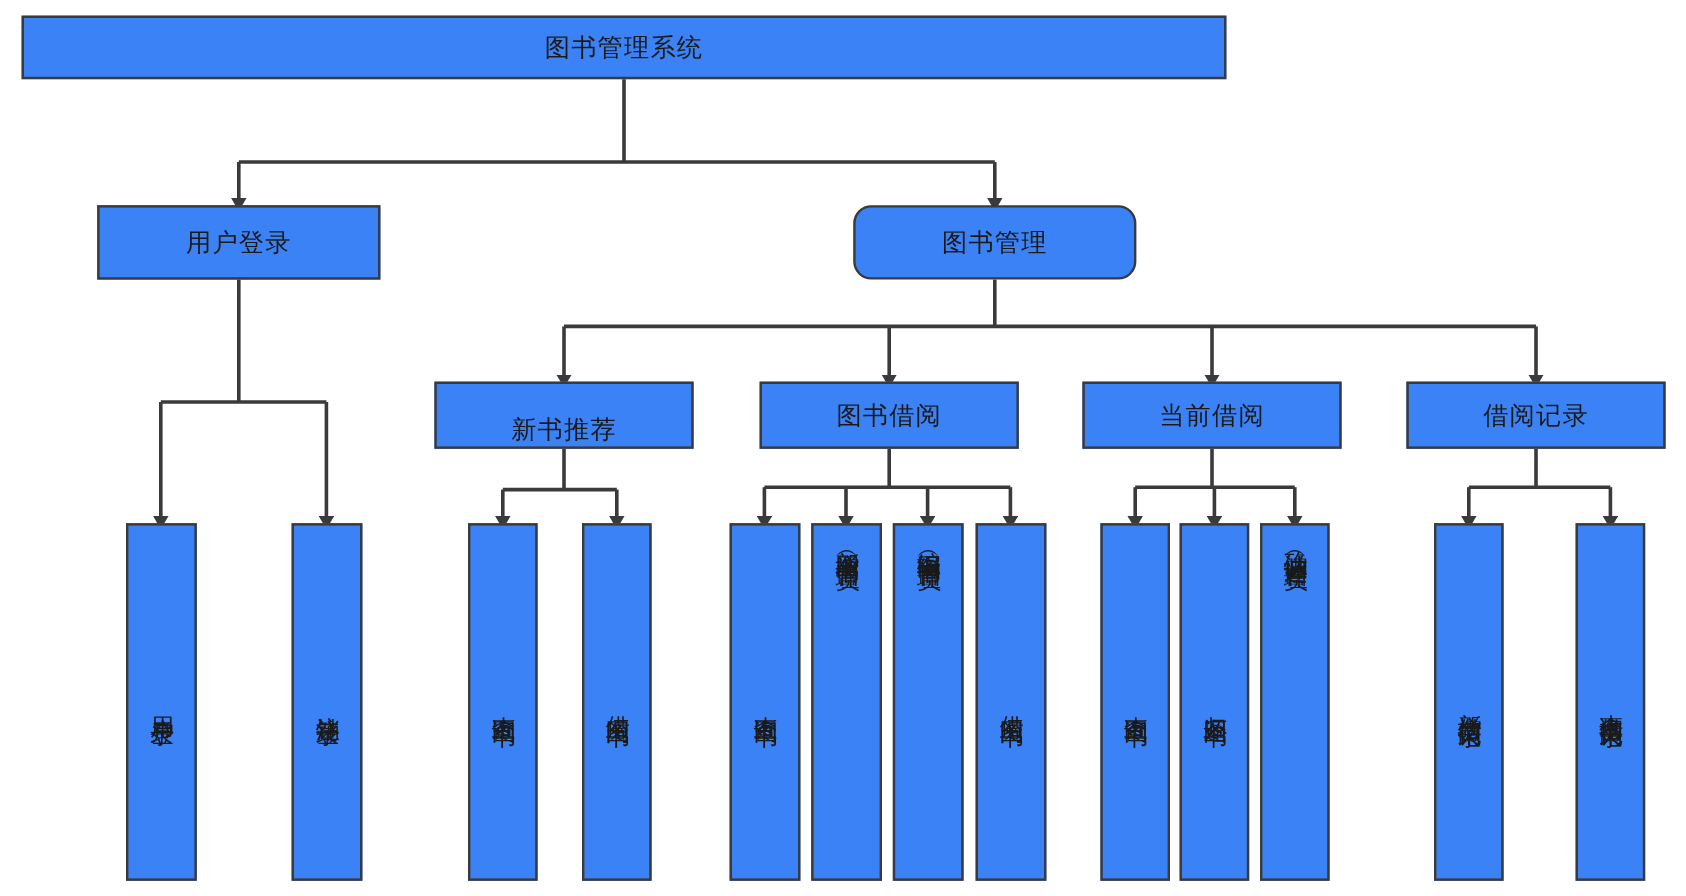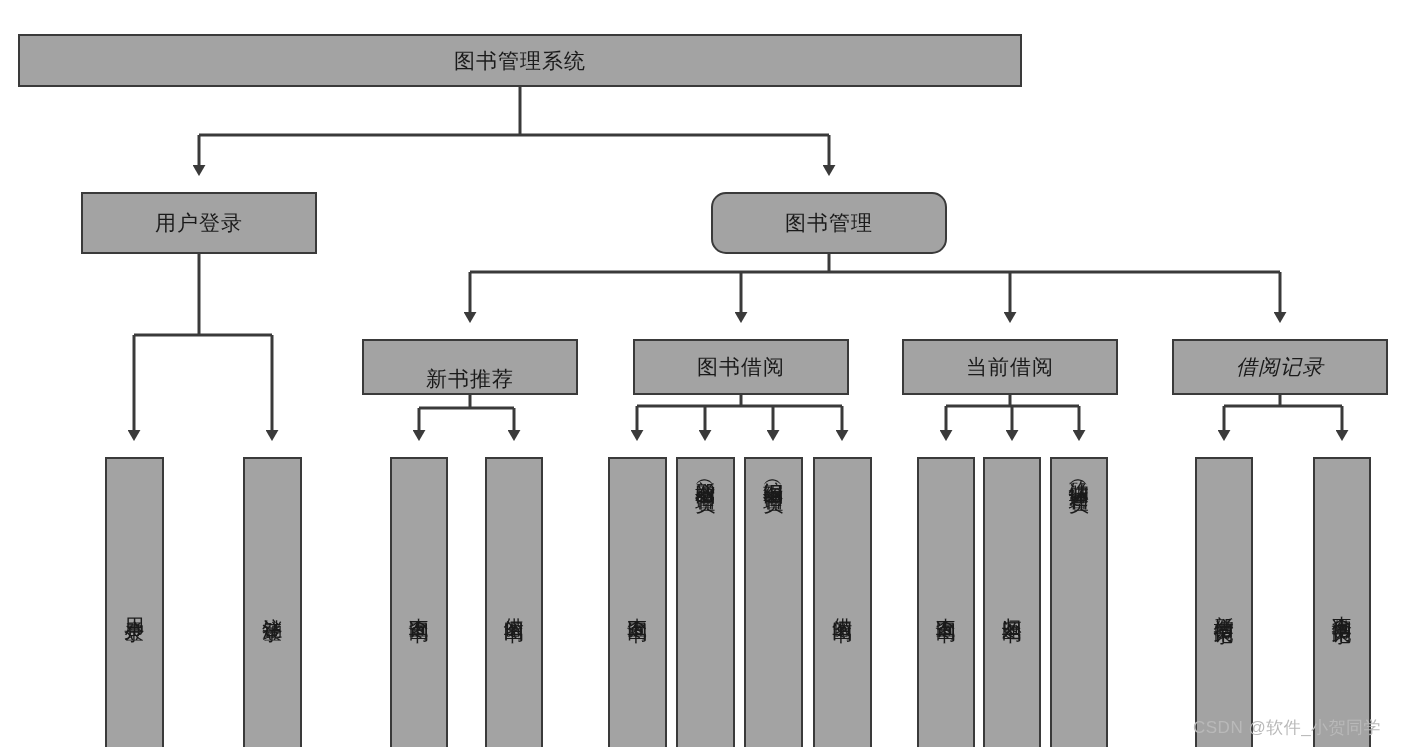--- a/index.html
+++ b/index.html
@@ -21,26 +21,25 @@
     position: absolute;
     left: 0;
     top: 0;
     width: 1405px;
     height: 747px;
   }
   .node {
     position: absolute;
     box-sizing: border-box;
     border: 2.5px solid #3a3a3a;
-    background: #a3a3a3;
+    background: #3b82f6;
     display: flex;
     align-items: center;
     justify-content: center;
     color: #1a1a1a;
-    margin-top: 21px;
   }
   .node.horiz {
     font-size: 21px;
     letter-spacing: 1px;
   }
   .node.vert {
     font-size: 20px;
     letter-spacing: 2px;
     align-items: flex-start;
     padding-top: 6px;
@@ -133,21 +132,21 @@
       </div>
       <div class="node horiz" style="left: 362px; top: 318px; width: 216px; height: 56px; align-items: flex-end;">
         <span>新书推荐</span>
       </div>
       <div class="node horiz" style="left: 633px; top: 318px; width: 216px; height: 56px;">
         <span>图书借阅</span>
       </div>
       <div class="node horiz" style="left: 902px; top: 318px; width: 216px; height: 56px;">
         <span>当前借阅</span>
       </div>
-      <div class="node horiz" style="left: 1172px; top: 318px; width: 216px; height: 56px; font-style: italic;">
+      <div class="node horiz" style="left: 1172px; top: 318px; width: 216px; height: 56px;">
         <span>借阅记录</span>
       </div>
       <div class="node vert centered" style="left: 105px; top: 436px; width: 59px; height: 298px;">
         <span class="vtext">用户登录</span>
       </div>
       <div class="node vert centered" style="left: 243px; top: 436px; width: 59px; height: 298px;">
         <span class="vtext">注销登录</span>
       </div>
       <div class="node vert centered" style="left: 390px; top: 436px; width: 58px; height: 298px;">
         <span class="vtext">查询图书</span>
@@ -177,15 +176,14 @@
         <span class="vtext">确认归还（管理员）</span>
       </div>
       <div class="node vert centered" style="left: 1195px; top: 436px; width: 58px; height: 298px;">
         <span class="vtext">新增借阅记录</span>
       </div>
       <div class="node vert centered" style="left: 1313px; top: 436px; width: 58px; height: 298px;">
         <span class="vtext">查询借阅记录</span>
       </div>
     </div>
 
-  <div class="watermark" style="left: 1193px; top: 716px;">CSDN @软件_小贺同学</div>
 
 </div>
 
 </body></html>

